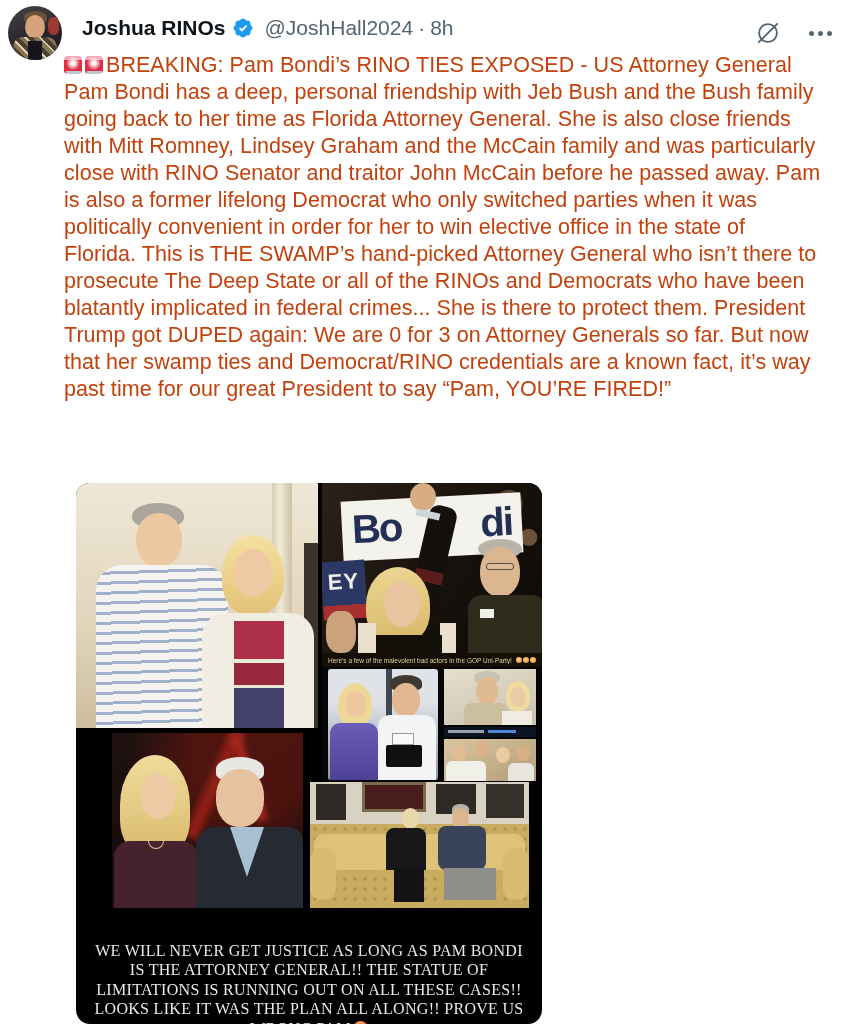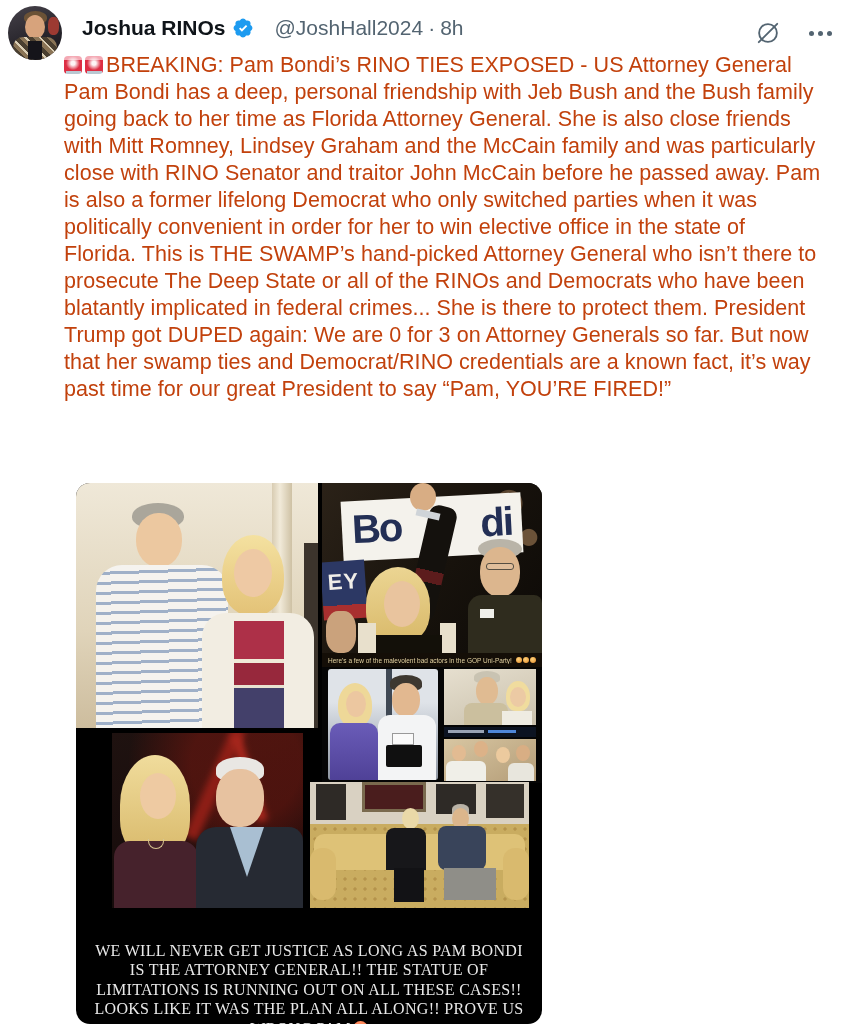--- a/index.html
+++ b/index.html
@@ -20,21 +20,21 @@
   .av-shirt { position:absolute; left:5px;  top:31px; width:44px; height:23px; border-radius:10px 10px 0 0;
     background:repeating-linear-gradient(45deg,#8a7456 0 4px,#d9cdb4 4px 6px,#4a3f30 6px 10px); }
   .av-inner { position:absolute; left:20px; top:35px; width:14px; height:19px; background:#15141a; }
 
   
   .header-row { position:absolute; left:82px; top:16px; width:660px; display:flex; align-items:center; gap:5px;
     font-size:21px; white-space:nowrap; }
   .display-name { font-weight:700; color:#0f1419; cursor:pointer; }
   .badge { width:22px; height:22px; margin-left:1px; }
   .handle, .sep, .time { color:#536471; }
-  .handle { margin-left:16px; cursor:pointer; }
+  .handle { margin-left:6px; cursor:pointer; }
   .header-icons { position:absolute; right:14px; top:20px; display:flex; align-items:center; gap:28px; }
   .icon-btn { background:none; border:none; padding:0; cursor:pointer; display:flex; align-items:center; }
   .dots { width:5px; height:5px; border-radius:50%; background:#536471;
     box-shadow:9px 0 0 #536471, -9px 0 0 #536471; margin:0 9px; }
 
   
   .body-text { position:absolute; left:64px; top:52px; width:758px;
     font-size:21.5px; line-height:27px; letter-spacing:.05px; color:#c2410c; }
   .siren { display:inline-block; width:18px; height:18px; border-radius:4px; margin:0 3px -2px 0;
     background:

